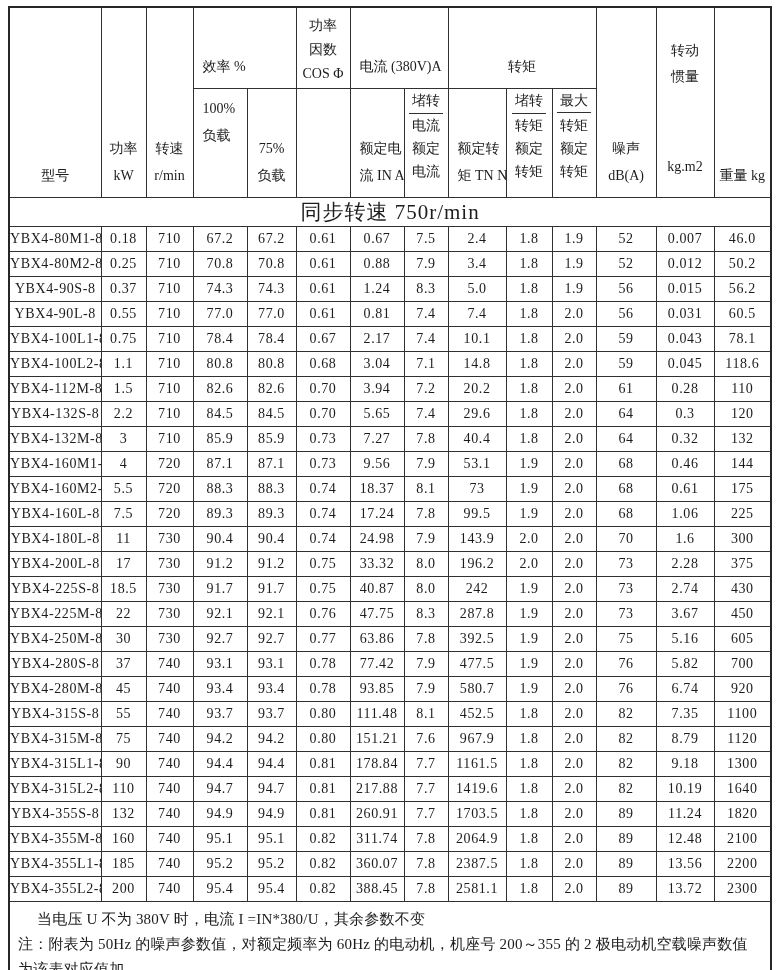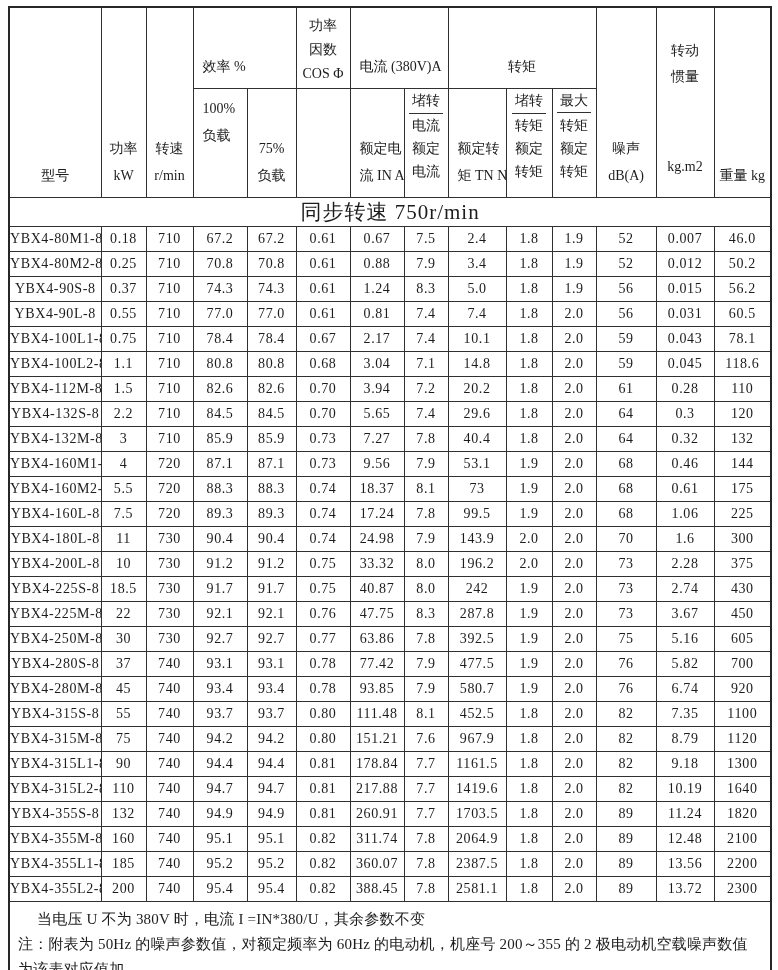--- a/index.html
+++ b/index.html
@@ -362,21 +362,21 @@
           <td>7.9</td>
           <td>143.9</td>
           <td>2.0</td>
           <td>2.0</td>
           <td>70</td>
           <td>1.6</td>
           <td>300</td>
         </tr>
         <tr>
           <td>YBX4-200L-8</td>
-          <td>10</td>
+          <td>17</td>
           <td>730</td>
           <td>91.2</td>
           <td>91.2</td>
           <td>0.75</td>
           <td>33.32</td>
           <td>8.0</td>
           <td>196.2</td>
           <td>2.0</td>
           <td>2.0</td>
           <td>73</td>

